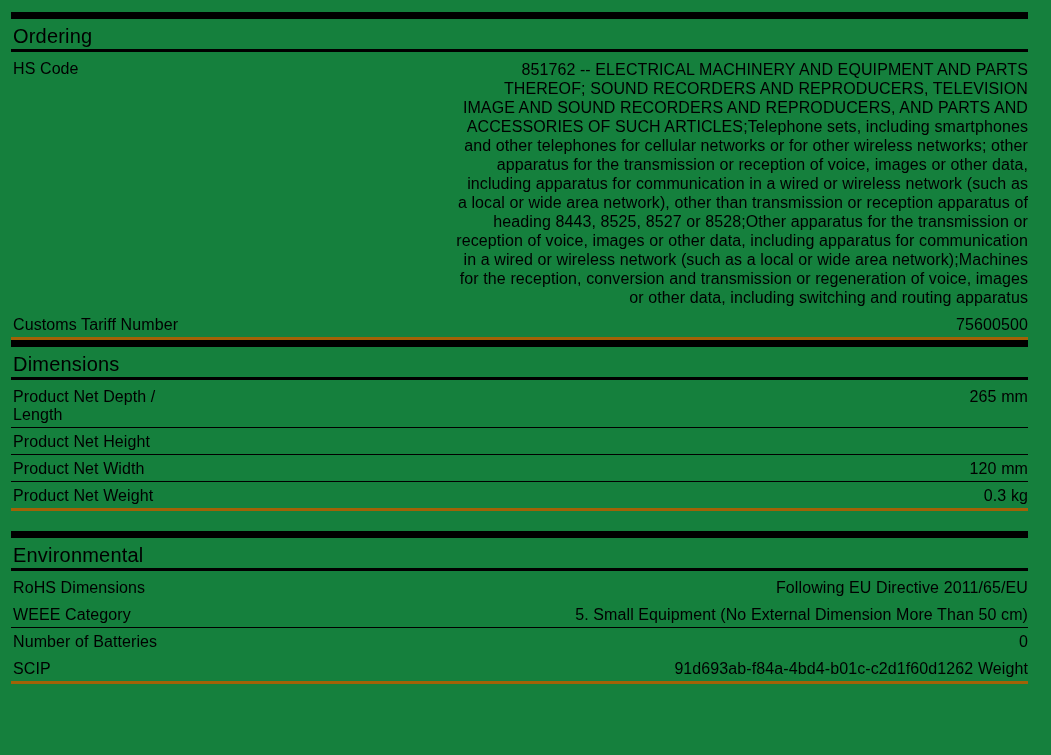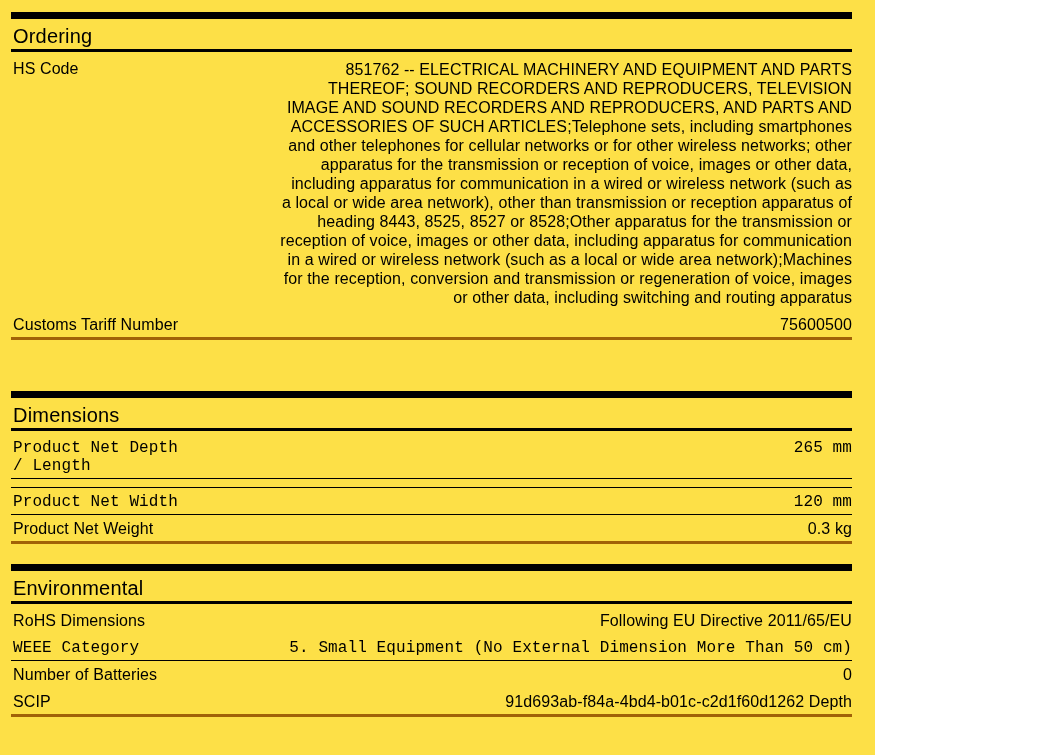--- a/index.html
+++ b/index.html
@@ -4,26 +4,26 @@
 <style>
   html, body {
     margin: 0;
     padding: 0;
     background: #ffffff;
     color: #000000;
     font-family: "Liberation Sans", "DejaVu Sans", sans-serif;
   }
   .page {
     position: relative;
-    width: 875px;
+    width: 1051px;
     height: 755px;
     box-sizing: border-box;
     padding: 12px 23px 0 11px;
     overflow: hidden;
-    background: #fde047;
+    background: #15803d;
   }
   .section-bar {
     height: 7px;
     background: #000000;
     margin-bottom: 6px;
   }
   .section-title {
     font-size: 20px;
     line-height: 22px;
     font-weight: 400;
@@ -35,36 +35,36 @@
   .rows { margin-top: 3px; }
   .row {
     display: flex;
     align-items: flex-start;
     padding: 5px 0 3px 0;
     font-size: 16px;
     line-height: 18px;
     letter-spacing: 0.1px;
   }
   .b-none  { border-bottom: 1.5px solid transparent; }
-  .b-thin  { border-bottom: 1.5px solid #000000; font-family: Liberation Mono, monospace; }
+  .b-thin  { border-bottom: 1.5px solid #000000; }
   .b-thick { border-bottom: 3px solid #a16207; }
   .label {
     flex: 0 0 175px;
     padding-left: 2px;
   }
   .value {
     flex: 1 1 auto;
     text-align: right;
     padding-left: 20px;
   }
   .value-multiline {
     white-space: pre-line;
     line-height: 19px;
   }
-  #sec-dimensions   { margin-top: 51px; }
+  #sec-dimensions   { }
   #sec-environmental{ margin-top: 20px; }
 </style>
 </head>
 <body>
 
 <div class="page">
 
   <section class="section" id="sec-ordering">
     <div class="section-bar"></div>
     <h2 class="section-title">Ordering</h2>
@@ -94,20 +94,21 @@
 
   <section class="section" id="sec-dimensions">
     <div class="section-bar"></div>
     <h2 class="section-title">Dimensions</h2>
     <div class="rows">
       <div class="row b-thin">
         <div class="label">Product Net Depth / Length</div>
         <div class="value">265 mm</div>
       </div>
       <div class="row b-thin">
+        <div class="label">Product Net Height</div>
       </div>
       <div class="row b-thin">
         <div class="label">Product Net Width</div>
         <div class="value">120 mm</div>
       </div>
       <div class="row b-thick">
         <div class="label">Product Net Weight</div>
         <div class="value">0.3 kg</div>
       </div>
     </div>
@@ -124,18 +125,18 @@
       <div class="row b-thin">
         <div class="label">WEEE Category</div>
         <div class="value">5. Small Equipment (No External Dimension More Than 50 cm)</div>
       </div>
       <div class="row b-none">
         <div class="label">Number of Batteries</div>
         <div class="value">0</div>
       </div>
       <div class="row b-thick">
         <div class="label">SCIP</div>
-        <div class="value">91d693ab-f84a-4bd4-b01c-c2d1f60d1262 Depth</div>
+        <div class="value">91d693ab-f84a-4bd4-b01c-c2d1f60d1262 Weight</div>
       </div>
     </div>
   </section>
 
 </div>
 
 </body></html>

